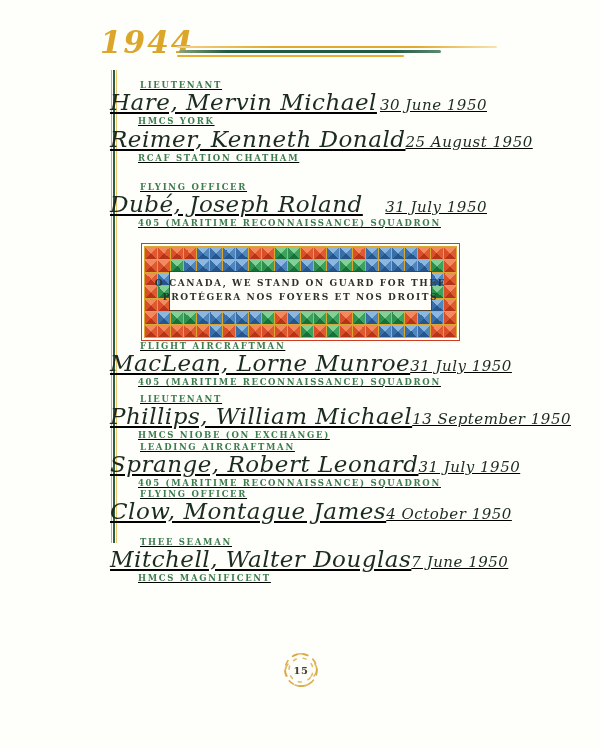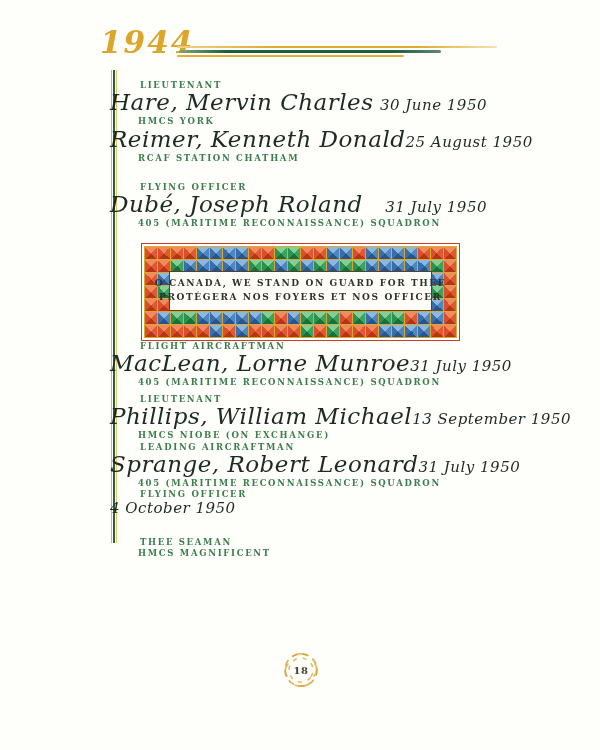--- a/index.html
+++ b/index.html
@@ -30,21 +30,21 @@
     background:linear-gradient(90deg,
       #e5b041 0 1.5px, rgba(0,0,0,0) 1.5px 2.5px,
       #2a5f45 2.5px 4.5px, rgba(0,0,0,0) 4.5px 5px,
       #ecc469 5px 6.5px, rgba(0,0,0,0) 6.5px);
   }
 
   
   .entries { position:absolute; left:0; width:600px; }
   .entries.top { top:80px; }
   .entries.bottom { top:341px; }
-  .entry { position:relative; height:47px; }
+  .entry { position:relative; height:47px;text-decoration:underline; }
   .entries.top .entry:nth-child(3) { margin-top:8px; }
   .entries.bottom .entry:nth-child(2) { margin-top:6px; }
   .entries.bottom .entry:nth-child(3) { margin-top:1px; }
   .entries.bottom .entry:nth-child(5) { margin-top:1px; }
   .rank, .unit {
     margin-left:140px; font-size:8.5px; font-weight:bold;
     color:#3c7d4e; letter-spacing:1.7px; white-space:nowrap;
   }
   .unit { margin-left:138px; margin-top:1px; }
   .name-row {
@@ -102,21 +102,21 @@
     <div class="hrule gr"></div>
     <div class="hrule g2"></div>
   </div>
 
   <div class="left-rule"></div>
 
   <div class="entries top" id="entries-top">
   <div class="entry">
     <div class="rank">LIEUTENANT</div>
     <div class="name-row">
-      <span class="name">Hare, Mervin Charles</span>
+      <span class="name">Hare, Mervin Michael</span>
       <span class="date">30 June 1950</span>
     </div>
     <div class="unit">HMCS YORK</div>
   </div>
 
   <div class="entry">
     <div class="name-row">
       <span class="name">Reimer, Kenneth Donald</span>
       <span class="date">25 August 1950</span>
     </div>
@@ -299,21 +299,21 @@
         <div class="tile" style="background: conic-gradient(from -45deg, rgb(242, 138, 95) 0deg, rgb(242, 138, 95) 25%, rgb(224, 90, 49) 25%, rgb(224, 90, 49) 50%, rgb(181, 51, 23) 50%, rgb(181, 51, 23) 75%, rgb(217, 79, 42) 75%);"></div>
         <div class="tile" style="background: conic-gradient(from -45deg, rgb(242, 138, 95) 0deg, rgb(242, 138, 95) 25%, rgb(224, 90, 49) 25%, rgb(224, 90, 49) 50%, rgb(181, 51, 23) 50%, rgb(181, 51, 23) 75%, rgb(217, 79, 42) 75%);"></div>
         <div class="tile" style="background: conic-gradient(from -45deg, rgb(140, 184, 224) 0deg, rgb(140, 184, 224) 25%, rgb(79, 134, 189) 25%, rgb(79, 134, 189) 50%, rgb(36, 85, 140) 50%, rgb(36, 85, 140) 75%, rgb(58, 110, 168) 75%);"></div>
         <div class="tile" style="background: conic-gradient(from -45deg, rgb(140, 184, 224) 0deg, rgb(140, 184, 224) 25%, rgb(79, 134, 189) 25%, rgb(79, 134, 189) 50%, rgb(36, 85, 140) 50%, rgb(36, 85, 140) 75%, rgb(58, 110, 168) 75%);"></div>
         <div class="tile" style="background: conic-gradient(from -45deg, rgb(140, 184, 224) 0deg, rgb(140, 184, 224) 25%, rgb(79, 134, 189) 25%, rgb(79, 134, 189) 50%, rgb(36, 85, 140) 50%, rgb(36, 85, 140) 75%, rgb(58, 110, 168) 75%);"></div>
         <div class="tile" style="background: conic-gradient(from -45deg, rgb(140, 184, 224) 0deg, rgb(140, 184, 224) 25%, rgb(79, 134, 189) 25%, rgb(79, 134, 189) 50%, rgb(36, 85, 140) 50%, rgb(36, 85, 140) 75%, rgb(58, 110, 168) 75%);"></div>
         <div class="tile" style="background: conic-gradient(from -45deg, rgb(242, 138, 95) 0deg, rgb(242, 138, 95) 25%, rgb(224, 90, 49) 25%, rgb(224, 90, 49) 50%, rgb(181, 51, 23) 50%, rgb(181, 51, 23) 75%, rgb(217, 79, 42) 75%);"></div>
         <div class="tile" style="background: conic-gradient(from -45deg, rgb(242, 138, 95) 0deg, rgb(242, 138, 95) 25%, rgb(224, 90, 49) 25%, rgb(224, 90, 49) 50%, rgb(181, 51, 23) 50%, rgb(181, 51, 23) 75%, rgb(217, 79, 42) 75%);"></div>
         <div class="banner-panel">
         <div class="banner-line">O CANADA, WE STAND ON GUARD FOR THEE</div>
-        <div class="banner-line">PROTÉGERA NOS FOYERS ET NOS OFFICER</div>
+        <div class="banner-line">PROTÉGERA NOS FOYERS ET NOS DROITS</div>
       </div>
       </div>
   </div>
 
   <div class="entries bottom" id="entries-bottom">
   <div class="entry">
     <div class="rank">FLIGHT AIRCRAFTMAN</div>
     <div class="name-row">
       <span class="name">MacLean, Lorne Munroe</span>
       <span class="date">31 July 1950</span>
@@ -335,37 +335,42 @@
     <div class="name-row">
       <span class="name">Sprange, Robert Leonard</span>
       <span class="date">31 July 1950</span>
     </div>
     <div class="unit">405 (MARITIME RECONNAISSANCE) SQUADRON</div>
   </div>
 
   <div class="entry">
     <div class="rank">FLYING OFFICER</div>
     <div class="name-row">
+      <span class="name">Clow, Montague James</span>
       <span class="date">4 October 1950</span>
     </div>
   </div>
 
   <div class="entry">
     <div class="rank">THEE SEAMAN</div>
+    <div class="name-row">
+      <span class="name">Mitchell, Walter Douglas</span>
+      <span class="date">7 June 1950</span>
+    </div>
     <div class="unit">HMCS MAGNIFICENT</div>
   </div>
 </div>
 
   <div class="folio">
     <svg viewBox="0 0 48 48">
       <g fill="none" stroke="#d9a53a" stroke-width="1.6" stroke-linecap="round">
         <circle cx="24" cy="24" r="16" stroke-dasharray="5 6" opacity="0.9"></circle>
         <circle cx="24" cy="24" r="12" stroke-dasharray="3 7" opacity="0.75" transform="rotate(40 24 24)"></circle>
         <path d="M10 30 q-4 -6 1 -12" opacity="0.8"></path>
         <path d="M38 18 q4 6 -1 12" opacity="0.8"></path>
         <path d="M16 10 q6 -4 14 -1" opacity="0.8"></path>
         <path d="M32 38 q-6 4 -14 1" opacity="0.8"></path>
       </g>
     </svg>
-    <div class="num">18</div>
+    <div class="num">15</div>
   </div>
 
 </div>
 
 </body></html>

